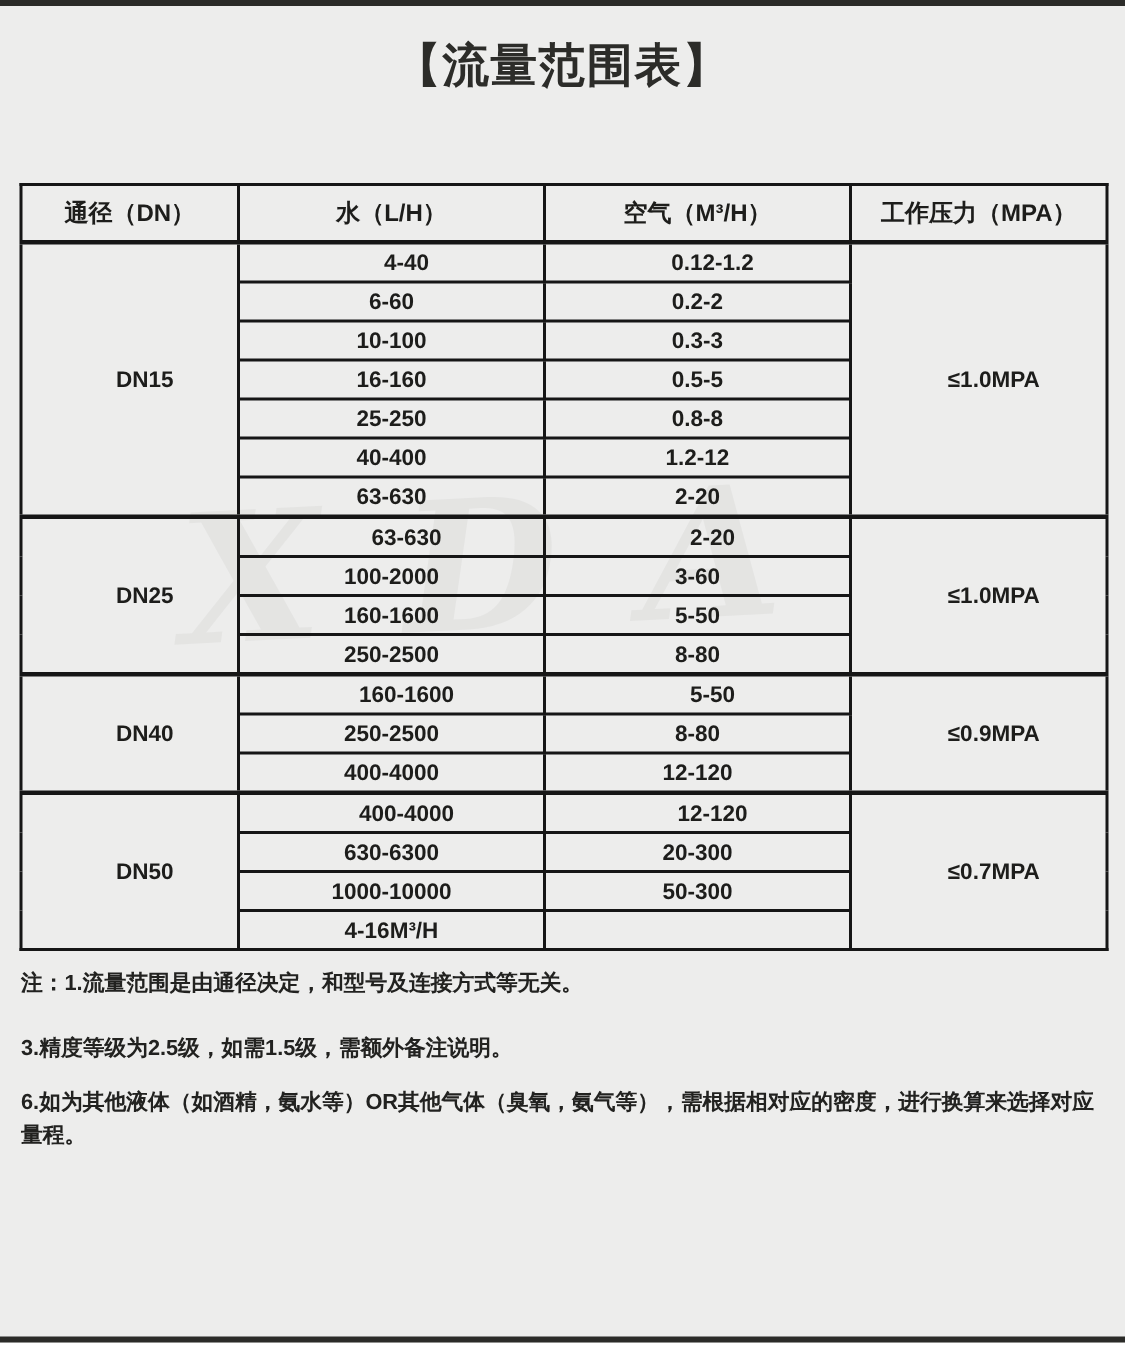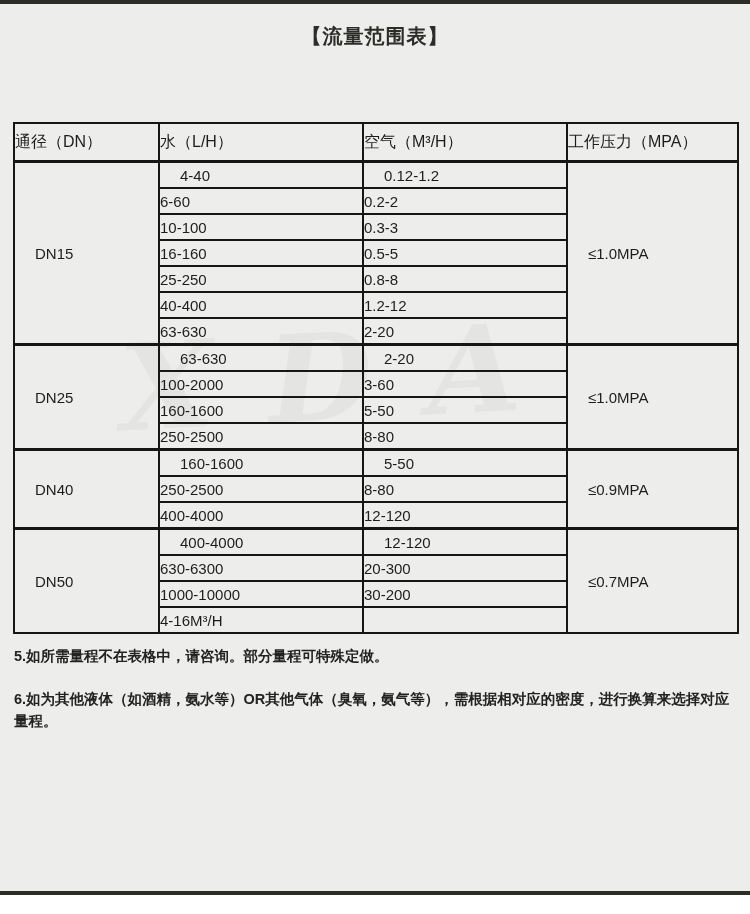--- a/index.html
+++ b/index.html
@@ -9,37 +9,37 @@
     -webkit-font-smoothing:antialiased;
   }
   .page{
     position:relative;width:750px;height:895px;box-sizing:border-box;
     background:#ededec;
     border-top:4px solid #2b2b28;border-bottom:4px solid #2b2b28;
     overflow:hidden;
   }
   .page-title{
     margin-top:19px;text-align:center;
-    font-size:20px;font-weight:700;letter-spacing:1px;color:#2c2c29;
+    font-size:31px;font-weight:700;letter-spacing:1px;color:#2c2c29;
   }
   .watermark{
     position:absolute;top:300px;left:120px;width:520px;
     font-family:"DejaVu Serif", serif;font-style:italic;font-weight:700;
     font-size:120px;letter-spacing:55px;color:#9a9a96;opacity:0.10;
     transform:rotate(-3deg);pointer-events:none;white-space:nowrap;
   }
   table.flow{
     position:absolute;top:118px;left:13px;
     border-collapse:collapse;table-layout:fixed;width:724px;
     background:transparent;
   }
   table.flow th, table.flow td{
     border:2px solid #161616;
-    text-align:left;vertical-align:middle;
-    color:#1d1d1b;font-weight:400;
+    text-align:center;vertical-align:middle;
+    color:#1d1d1b;font-weight:700;
     padding:0;overflow:hidden;white-space:nowrap;
   }
   table.flow th{height:36px;font-size:16px;}
   table.flow td{height:24px;font-size:15px;}
   td.dn-cell, td.pressure-cell{font-size:15px;}
   tr.sec-start td{border-top:3px solid #161616;padding-left:20px;}
   .notes{
     position:absolute;top:641px;left:14px;right:8px;
     color:#222220;font-size:14.5px;font-weight:700;
   }
@@ -140,27 +140,28 @@
       <td>400-4000</td>
       <td>12-120</td>
       <td class="pressure-cell" rowspan="4">≤0.7MPA</td>
     </tr>
     <tr>
       <td>630-6300</td>
       <td>20-300</td>
     </tr>
     <tr>
       <td>1000-10000</td>
-      <td>30-200</td>
+      <td>50-300</td>
     </tr>
     <tr>
       <td>4-16M³/H</td>
       <td></td>
     </tr>
   </tbody>
     </table>
 
   <div class="notes">
-    <div class="note-line">5.如所需量程不在表格中，请咨询。部分量程可特殊定做。</div>
+    <div class="note-line">注：1.流量范围是由通径决定，和型号及连接方式等无关。</div>
+    <div class="note-line">3.精度等级为2.5级，如需1.5级，需额外备注说明。</div>
     <div class="note-line">6.如为其他液体（如酒精，氨水等）OR其他气体（臭氧，氨气等），需根据相对应的密度，进行换算来选择对应量程。</div>
   </div>
 
 </div>
 
 </body></html>

